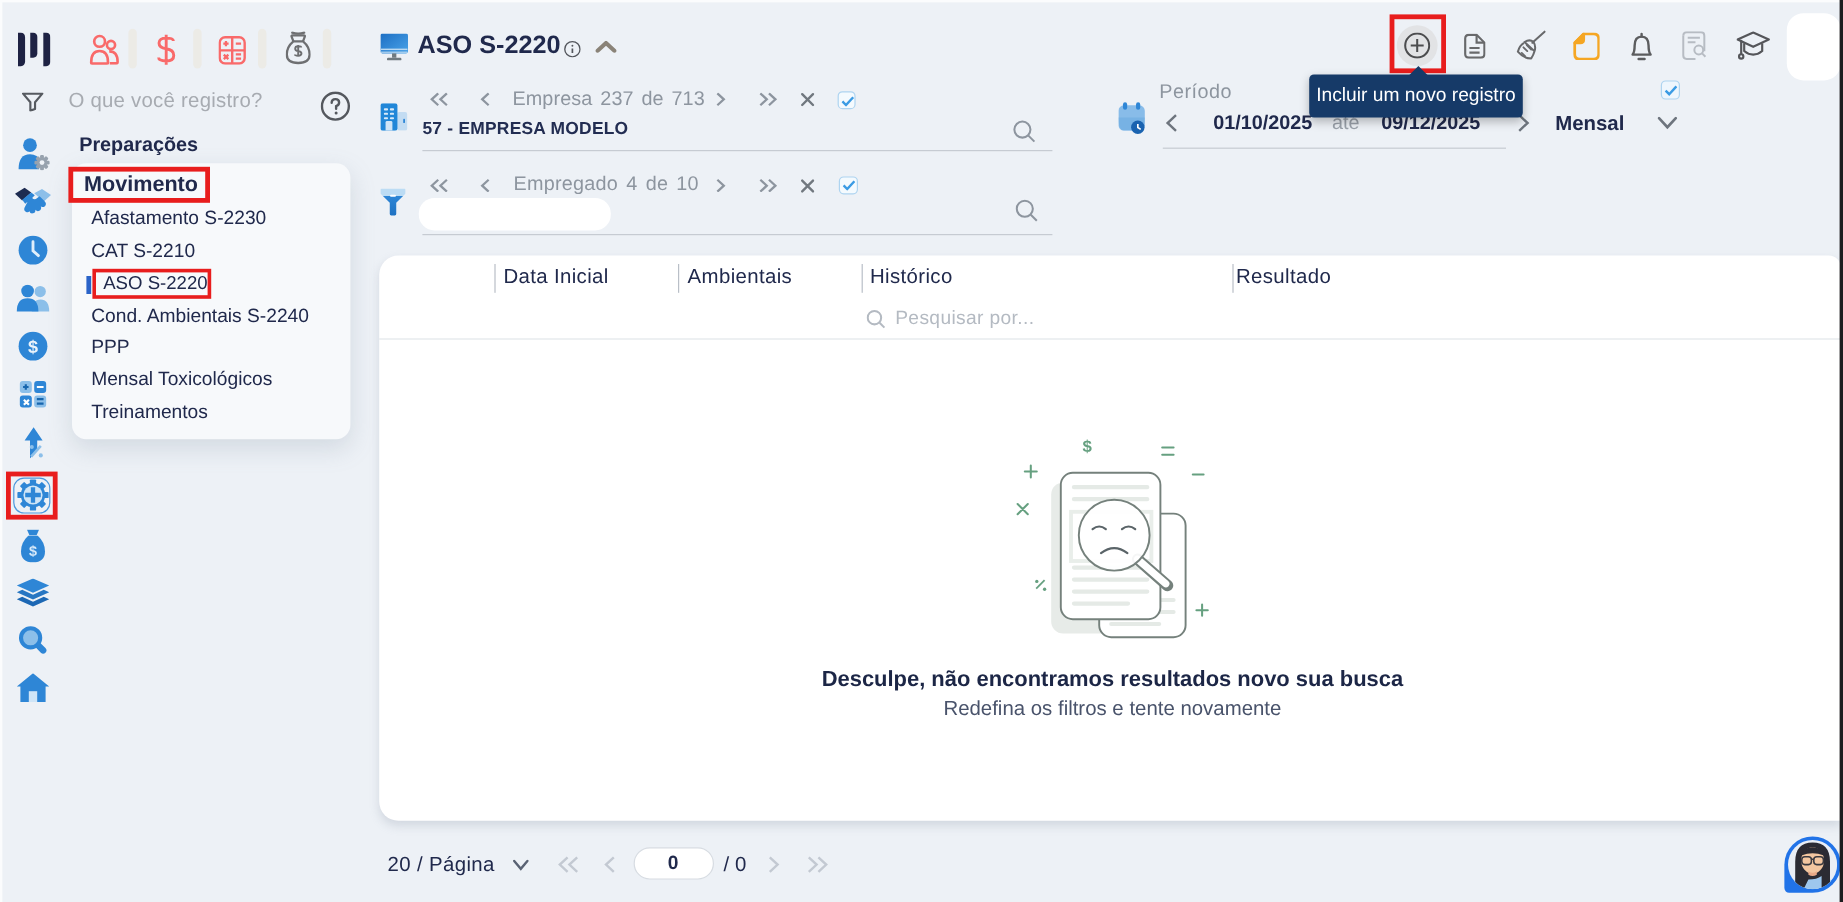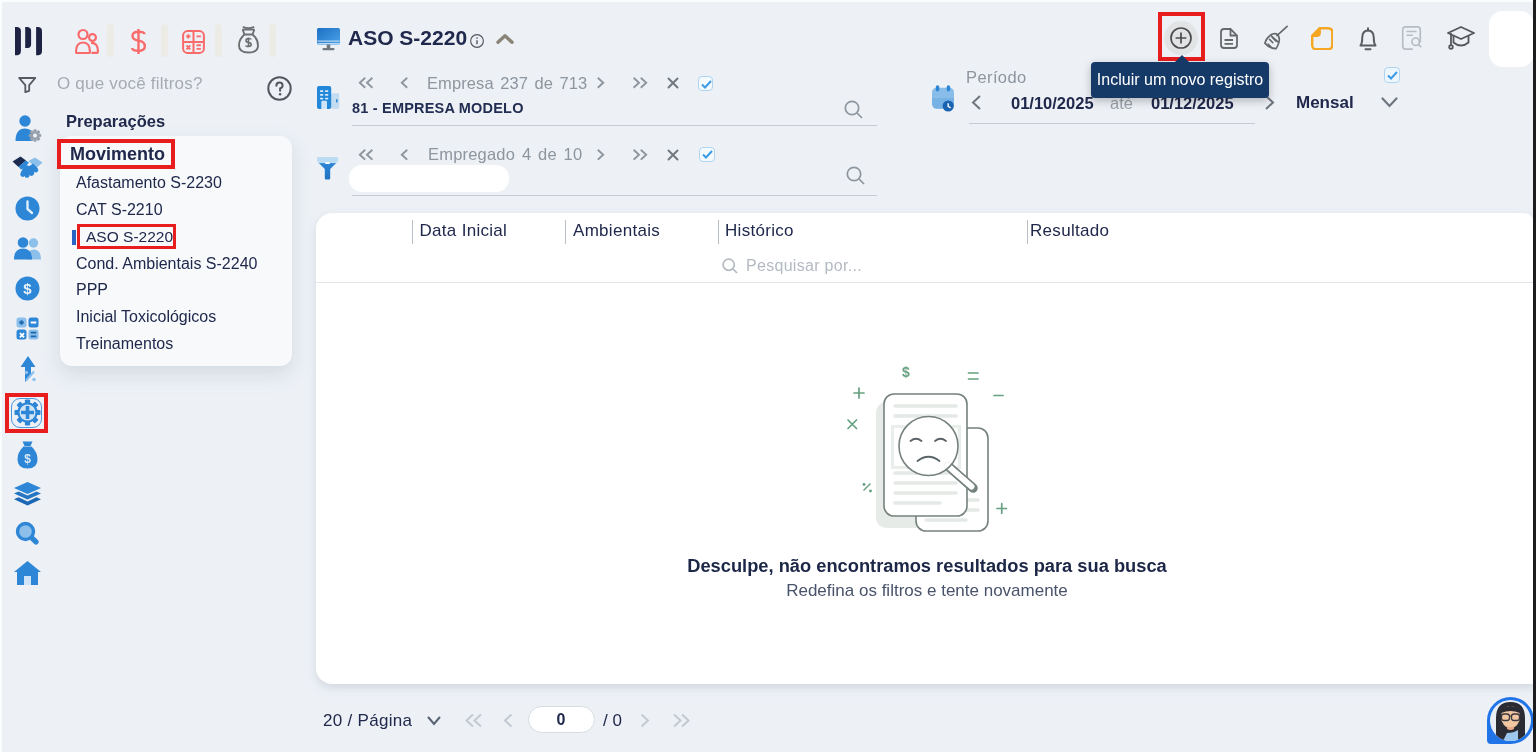--- a/index.html
+++ b/index.html
@@ -43,21 +43,21 @@
   <path d="M5.5 1.2 Q10.5 3 15.5 1.2" stroke-linecap="round"></path>
   <path d="M6.5 8.5 Q1 13 1 19.5 Q1 26.5 10.5 26.5 Q20 26.5 20 19.5 Q20 13 14.5 8.5 Z"></path>
   <path d="M10.5 11.5 v9 M13 13.5 Q13 12.6 10.5 12.6 Q8 12.6 8 14.6 Q8 16.4 10.5 16.6 Q13.2 16.8 13.2 18.6 Q13.2 20.4 10.5 20.4 Q7.8 20.4 7.8 19.4" stroke-width="1.6"></path>
 </svg>
 <div class="a" style="left:269px;top:24px;width:7px;height:33px;background:#ecebe6;border-radius:4px"></div>
 
 <svg class="a" style="left:18px;top:77px" width="18.5" height="16" viewBox="0 0 18.5 16" fill="none" stroke="#565a60" stroke-width="1.8">
   <path d="M1.2 1 L17.3 1 L11.2 8.2 L11.2 13.8 L7.3 15.2 L7.3 8.2 Z" stroke-linejoin="round"></path>
 </svg>
 <div class="a gray" style="left:57px;top:84px;font-size:17px;color:#a7abb1;letter-spacing:.2px">
-    <span class="cy a" style="white-space:nowrap">O que você filtros?</span>
+    <span class="cy a" style="white-space:nowrap">O que você registro?</span>
   </div>
 <svg class="a" style="left:267px;top:76px" width="25" height="25" viewBox="0 0 25 25" fill="none">
   <circle cx="12.5" cy="12.5" r="11.2" stroke="#54585e" stroke-width="2"></circle>
   <path d="M9.4 9.7 Q9.4 6.6 12.5 6.6 Q15.6 6.6 15.6 9.4 Q15.6 11.5 13.1 12.5 L13.1 14.7" stroke="#54585e" stroke-width="2" stroke-linecap="round"></path>
   <circle cx="13.1" cy="18.2" r="1.25" fill="#54585e"></circle>
 </svg>
 
 <svg class="a" style="left:14px;top:115px" width="28" height="27" viewBox="0 0 28 27">
   <circle cx="11" cy="6" r="5.7" fill="#2e86d6"></circle>
   <path d="M1.5 26 Q1.5 13.5 11 13.5 Q17.5 13.5 19.8 19.5 L18.5 26 Z" fill="#2e86d6"></path>
@@ -178,21 +178,21 @@
     <span class="cy a" style="white-space:nowrap">ASO S-2220</span>
   </div>
 <div class="redbox" style="left:77px;top:224px;width:99px;height:25px;border-width:3.5px"></div>
 <div class="a navy" style="left:76px;top:264px;font-size:16px">
     <span class="cy a" style="white-space:nowrap">Cond. Ambientais S-2240</span>
   </div>
 <div class="a navy" style="left:76px;top:290px;font-size:16px">
     <span class="cy a" style="white-space:nowrap">PPP</span>
   </div>
 <div class="a navy" style="left:76px;top:317px;font-size:16px">
-    <span class="cy a" style="white-space:nowrap">Inicial Toxicológicos</span>
+    <span class="cy a" style="white-space:nowrap">Mensal Toxicológicos</span>
   </div>
 <div class="a navy" style="left:76px;top:344px;font-size:16px">
     <span class="cy a" style="white-space:nowrap">Treinamentos</span>
   </div>
 
 <svg class="a" style="left:317px;top:28px" width="23" height="23" viewBox="0 0 23 23">
   <defs>
       <linearGradient id="mg" x1="0" y1="0" x2="1" y2="1">
         <stop offset="0" stop-color="#1d6fc4"></stop>
         <stop offset="1" stop-color="#4aa3e8"></stop>
@@ -246,21 +246,21 @@
   <path d="M1.6 0.8 L7 5.75 L1.6 10.7 M8.8 0.8 L14.2 5.75 L8.8 10.7"></path>
 </svg>
 <svg class="a" style="left:667px;top:77px" width="12" height="12" viewBox="0 0 12 12" stroke="#71787f" stroke-width="2" stroke-linecap="round">
   <path d="M1.5 1.5 L10.5 10.5 M10.5 1.5 L1.5 10.5"></path>
 </svg>
 <div class="a" style="left:697.5px;top:75.5px;width:15.5px;height:15.5px;border:1.6px solid #aed4f0;border-radius:4px;background:#f4fafe"></div>
 <svg class="a" style="left:701px;top:80px" width="11" height="9" viewBox="0 0 11 9" fill="none">
     <path d="M1 4.5 L4 7.5 L10 1" stroke="#3b9be4" stroke-width="2"></path>
   </svg>
 <div class="a navy" style="left:352px;top:107.5px;font-size:14.5px;font-weight:bold;letter-spacing:.2px">
-    <span class="cy a" style="white-space:nowrap;color:#222d52">81 - EMPRESA MODELO</span>
+    <span class="cy a" style="white-space:nowrap;color:#222d52">57 - EMPRESA MODELO</span>
   </div>
 <svg class="a" style="left:844px;top:100px" width="19" height="19" viewBox="0 0 19 19" fill="none" stroke="#8d959f" stroke-width="1.7">
   <circle cx="8" cy="8" r="6.7"></circle>
     <path d="M13 13 L18 18"></path>
 </svg>
 <div class="a" style="left:352px;top:125px;width:525px;height:1.4px;background:#c6cbd2"></div>
 
 <svg class="a" style="left:317px;top:157px" width="21" height="22.5" viewBox="0 0 21 22.5">
   <defs>
       <linearGradient id="fgr" x1="0" y1="0" x2="0" y2="1">
@@ -316,21 +316,21 @@
 <svg class="a" style="left:971px;top:95px" width="11" height="15" viewBox="0 0 11 15" fill="none">
     <path d="M9 1 L2 7.5 L9 14" stroke="#6e757e" stroke-width="2"></path>
   </svg>
 <div class="a navy" style="left:1011px;top:103px;font-size:16.5px;font-weight:bold">
     <span class="cy a" style="white-space:nowrap">01/10/2025</span>
   </div>
 <div class="a gray" style="left:1110px;top:103px;font-size:16.5px;color:#9aa1aa">
     <span class="cy a" style="white-space:nowrap">até</span>
   </div>
 <div class="a navy" style="left:1151px;top:103px;font-size:16.5px;font-weight:bold">
-    <span class="cy a" style="white-space:nowrap">01/12/2025</span>
+    <span class="cy a" style="white-space:nowrap">09/12/2025</span>
   </div>
 <svg class="a" style="left:1264px;top:95px" width="11" height="15" viewBox="0 0 11 15" fill="none">
     <path d="M2 1 L9 7.5 L2 14" stroke="#6e757e" stroke-width="2"></path>
   </svg>
 <div class="a navy" style="left:1296px;top:103px;font-size:17px;font-weight:bold">
     <span class="cy a" style="white-space:nowrap">Mensal</span>
   </div>
 <svg class="a" style="left:1381px;top:97px" width="17" height="11" viewBox="0 0 17 11" fill="none">
     <path d="M1.5 1.5 L8.5 9 L15.5 1.5" stroke="#6e757e" stroke-width="2.2" stroke-linecap="round"></path>
   </svg>
@@ -444,21 +444,21 @@
   <rect x="52.5" y="66.5" width="67" height="41" fill="none" stroke="#e9eeea" stroke-width="3.2"></rect>
 
   <line x1="108" y1="106" x2="133" y2="128" stroke="#75817c" stroke-width="9.5" stroke-linecap="round"></line>
   <line x1="108" y1="106" x2="131.5" y2="126.5" stroke="#fff" stroke-width="6" stroke-linecap="round"></line>
   <circle cx="88.5" cy="86" r="29.5" fill="#fff" fill-opacity=".93" stroke="#75817c" stroke-width="1.6"></circle>
   <path d="M70.5 81 q5.5 -4.5 11 0" fill="none" stroke="#5a6468" stroke-width="1.8" stroke-linecap="round"></path>
   <path d="M95 81 q5.5 -4.5 11 0" fill="none" stroke="#5a6468" stroke-width="1.8" stroke-linecap="round"></path>
   <path d="M77.5 101 q11 -8.5 22 0" fill="none" stroke="#5a6468" stroke-width="1.8" stroke-linecap="round"></path>
 </svg>
 <div class="a" style="left:927px;top:566px;font-size:18.3px;font-weight:bold;color:#1c2646">
-    <span class="cy a" style="white-space:nowrap;transform:translate(-50%,-50%)">Desculpe, não encontramos resultados para sua busca</span>
+    <span class="cy a" style="white-space:nowrap;transform:translate(-50%,-50%)">Desculpe, não encontramos resultados novo sua busca</span>
   </div>
 <div class="a" style="left:927px;top:590.5px;font-size:17px;color:#49536b">
     <span class="cy a" style="white-space:nowrap;transform:translate(-50%,-50%)">Redefina os filtros e tente novamente</span>
   </div>
 
 <div class="a navy" style="left:323px;top:721px;font-size:17px">
     <span class="cy a" style="white-space:nowrap;letter-spacing:.3px">20 / Página</span>
   </div>
 <svg class="a" style="left:427px;top:716px" width="14" height="10" viewBox="0 0 14 10" fill="none">
     <path d="M1.5 1.5 L7 8 L12.5 1.5" stroke="#596273" stroke-width="2" stroke-linecap="round"></path>

